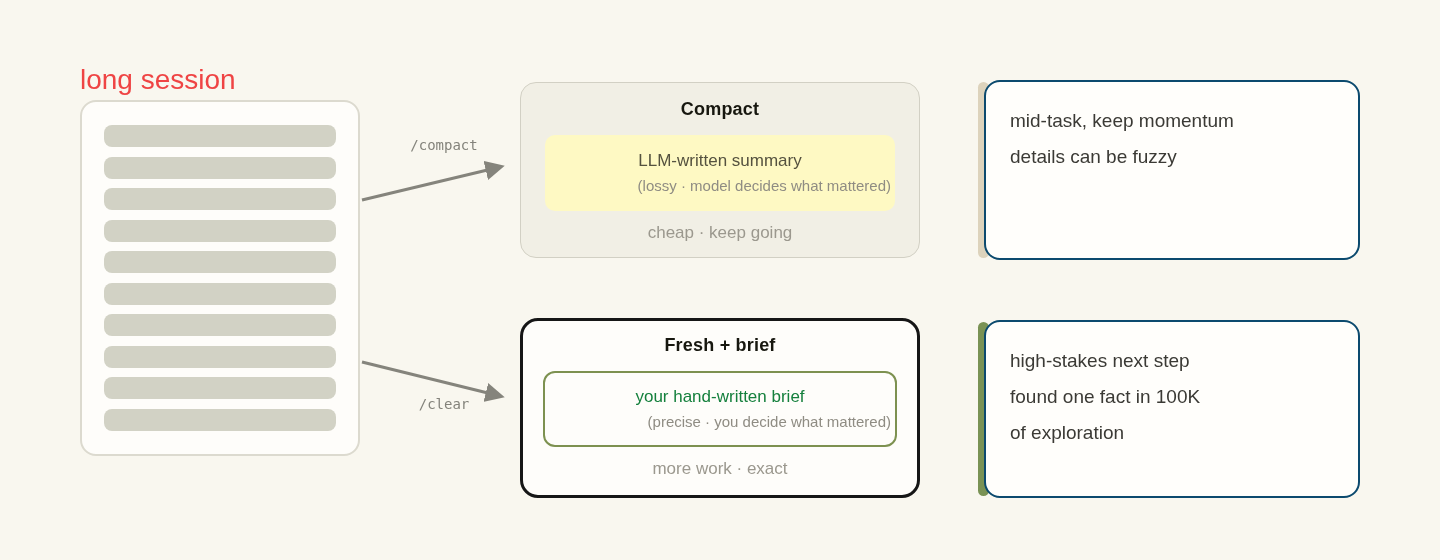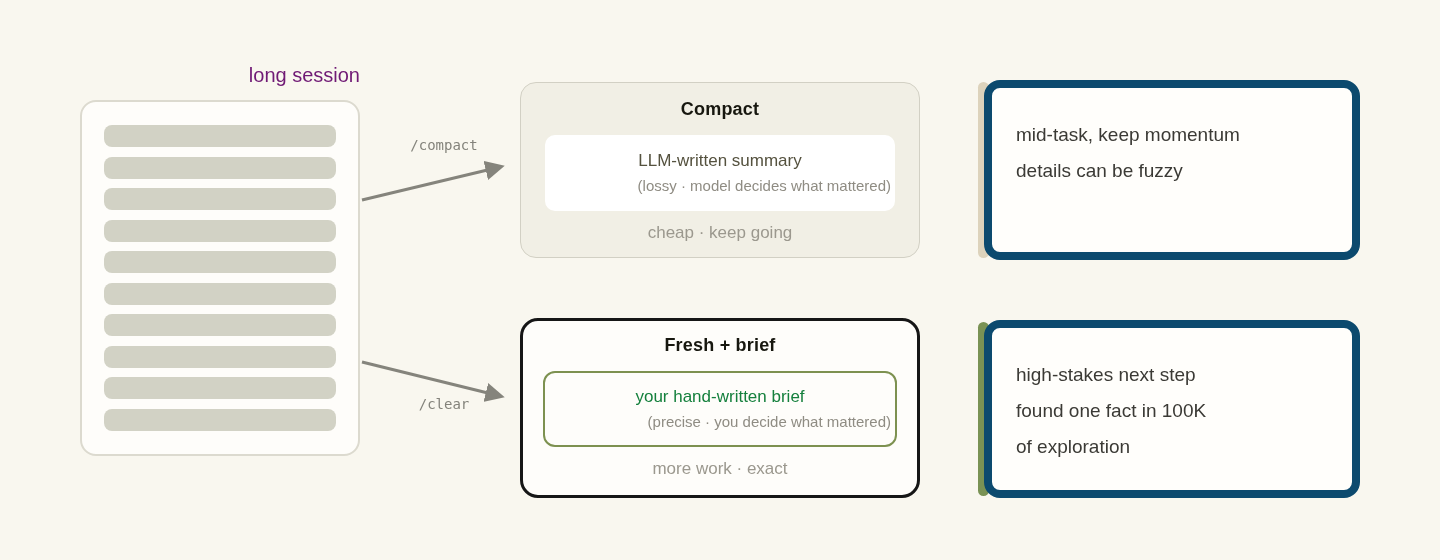--- a/index.html
+++ b/index.html
@@ -8,21 +8,21 @@
     background: #f9f7ef;
     font-family: "Liberation Sans", sans-serif;
     position: relative;
     overflow: hidden;
   }
   .canvas { position: absolute; inset: 0; }
 
   
   .session-label {
     position: absolute; left: 80px; top: 64px; width: 280px;
-    text-align: right; font-size: 20px; color: #701a75;
+    text-align: left; font-size: 28px; color: #ef4444;
   }
   .session-card {
     position: absolute; left: 80px; top: 100px; width: 280px; height: 356px;
     background: #fefdfa; border: 2px solid #dcdacf; border-radius: 16px;
     box-sizing: border-box; padding: 23px 22px;
     display: flex; flex-direction: column; justify-content: space-between;
   }
   .bar {
     height: 22px; border-radius: 8px; background: #d2d2c5; flex: none;
   }
@@ -51,21 +51,21 @@
   }
   .option-title {
     margin-top: 16px; font-size: 18px; font-weight: bold; color: #17170f;
     letter-spacing: 0.2px;
   }
   .fresh-box .option-title { margin-top: 14px; }
   .summary-chip {
     margin: 15px auto 0 auto; width: 350px; box-sizing: border-box;
     border-radius: 10px; padding: 13px 4px;
   }
-  .summary-chip.tan { background: #ffffff; }
+  .summary-chip.tan { background: #fef9c3; }
   .summary-chip.green-outline {
     width: 354px; background: transparent;
     border: 2px solid #7d9150; border-radius: 12px; padding: 11px 4px;
   }
   .chip-main { font-size: 17px; color: #55523f; line-height: 26px; }
   .fresh-box .chip-main { color: #15803d; }
   .chip-sub { font-size: 15px; color: #8f8c83; line-height: 24px; text-align: right; }
   .option-footer { margin-top: 12px; font-size: 17px; color: #9b988e; }
   .fresh-box .option-footer { }
 
@@ -74,22 +74,22 @@
   .note.note-compact { top: 80px; height: 180px; }
   .note.note-fresh { top: 320px; height: 178px; }
   .note-accent {
     position: absolute; left: 0; top: 2px; bottom: 2px; width: 11px;
     border-radius: 6px;
   }
   .note-compact .note-accent { background: #ddd3bc; }
   .note-fresh .note-accent { background: #7a9254; }
   .note-card {
     position: absolute; left: 6px; right: 0; top: 0; bottom: 0;
-    background: #fffefb; border: 8px solid #0c4a6e; border-radius: 16px;
-    box-sizing: border-box; padding: 29px 24px;
+    background: #fffefb; border: 2px solid #0c4a6e; border-radius: 16px;
+    box-sizing: border-box; padding: 21px 24px;
   }
   .note-line { font-size: 19px; line-height: 36px; color: #3b3a35; }
 </style>
 </head>
 <body>
 
 <div class="canvas">
 
   <div class="session-label">long session</div>
   <div class="session-card">

